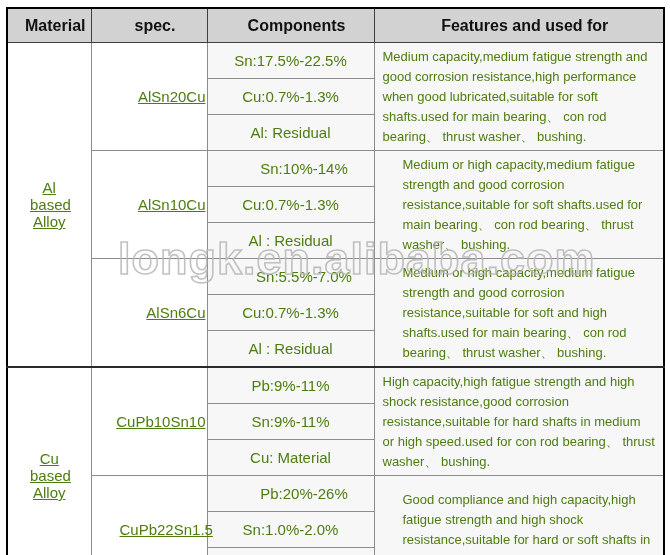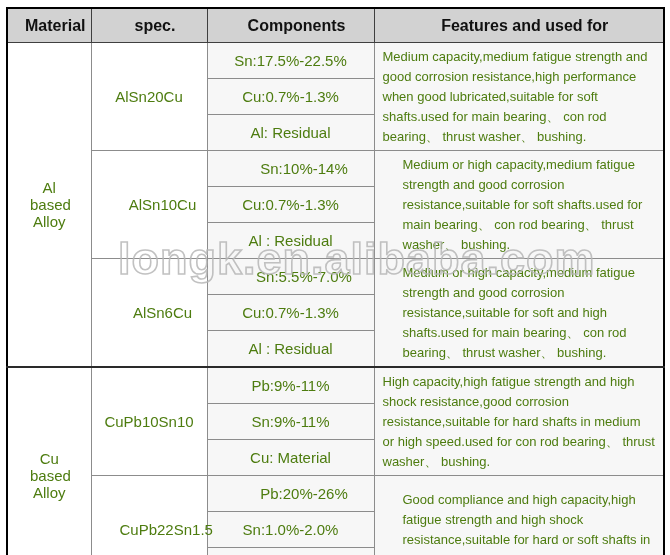--- a/index.html
+++ b/index.html
@@ -32,25 +32,27 @@
     border:1px solid #8c8c8c;
     height:33px;
     color:#4d7c0f;
     background:#ffffff;
   }
   td.mat{
     font-size:15px;
     text-align:center;
     vertical-align:middle;
     padding:0 22px;
+    text-decoration:underline;
   }
   td.spec{
     font-size:15px;
-    text-align:center;
+    text-align:right;
     vertical-align:middle;
+    text-decoration:underline;
   }
   td.comp{
     font-size:15px;
     text-align:center;
     vertical-align:middle;
     background:#f7f7f7;
   }
   td.feat{
     font-size:13px;
     line-height:20px;

